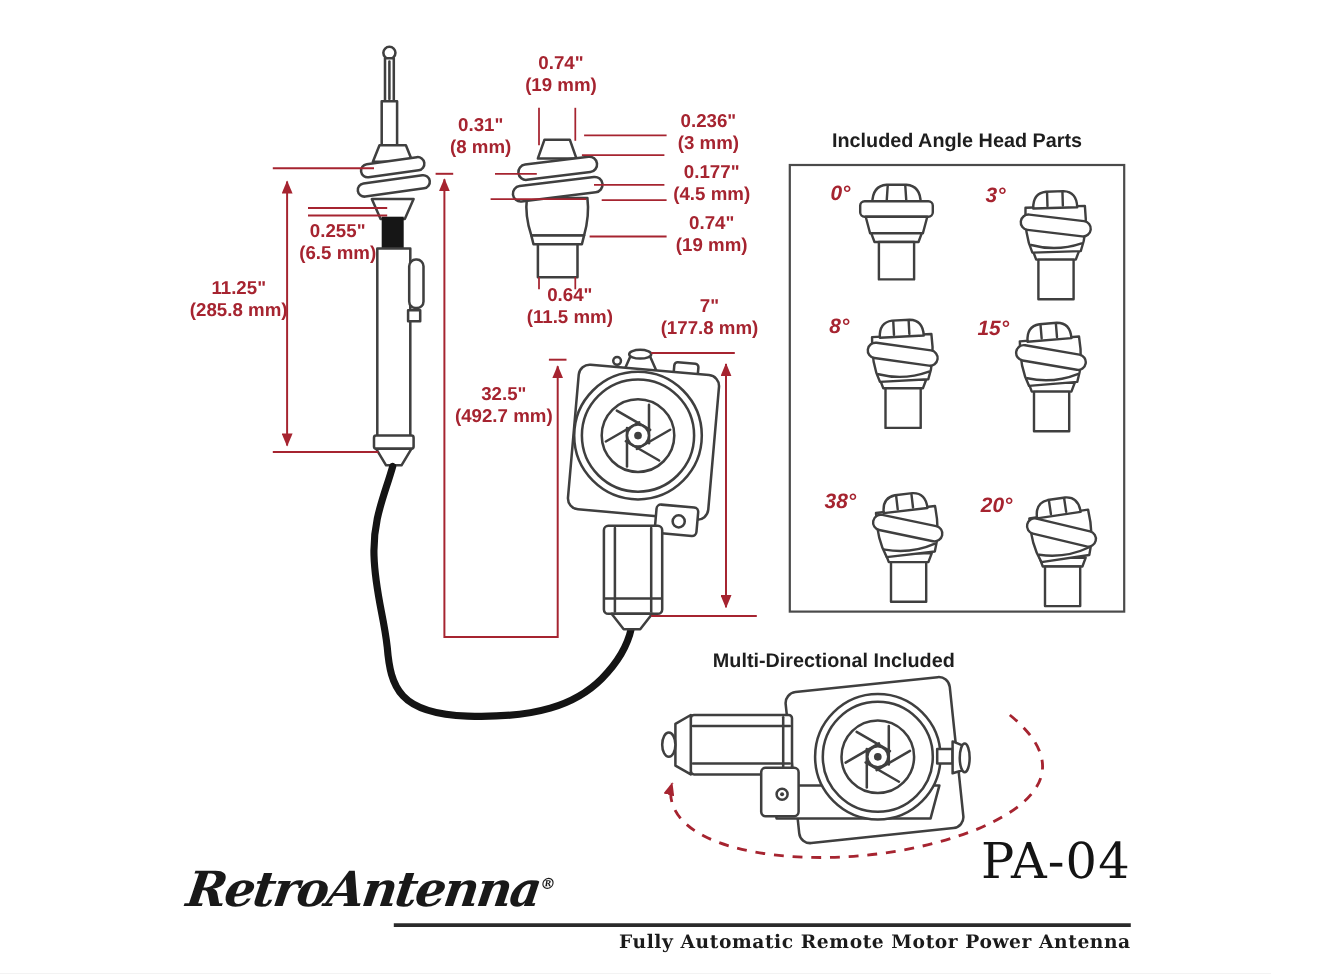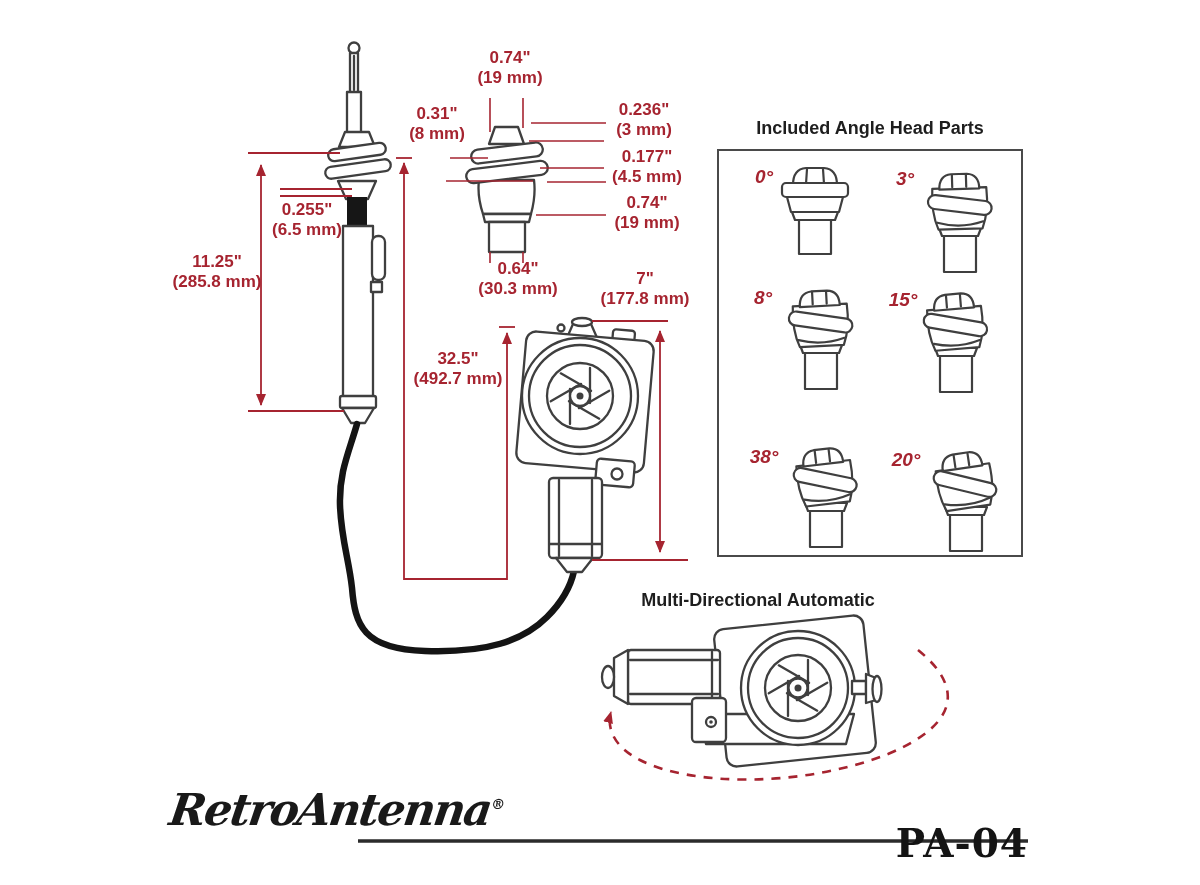--- a/index.html
+++ b/index.html
@@ -18,22 +18,22 @@
   .lbl{position:absolute;transform:translateX(-50%);text-align:center;color:#a62430;
        font-size:17px;line-height:20px;font-weight:bold;white-space:nowrap;}
   .deg{position:absolute;transform:translateX(-50%);color:#a62430;font-size:19px;
        font-weight:bold;font-style:italic;white-space:nowrap;}
   .sec-title{position:absolute;transform:translateX(-50%);color:#1e1e1e;font-size:18px;
        font-weight:bold;white-space:nowrap;text-align:right;}
   .brand{position:absolute;left:170px;top:784px;color:#191919;font-family:"DejaVu Serif",serif;
        font-style:italic;font-weight:bold;font-size:44px;letter-spacing:-2px;transform:skewX(-8deg);
        white-space:nowrap;}
   .brand sup{font-size:14px;letter-spacing:0;}
-  .model{position:absolute;right:172px;top:820px;color:#141414;font-family:"DejaVu Serif",serif;
-       font-weight:bold;font-size:39px;letter-spacing:1px;white-space:nowrap;}
+  .model{position:absolute;right:172px;top:756px;color:#141414;font-family:"DejaVu Serif",serif;
+       font-weight:normal;font-size:45px;letter-spacing:1px;white-space:nowrap;}
   .tagline{position:absolute;right:172px;top:847px;color:#1b1b1b;font-family:"DejaVu Serif",serif;
        font-weight:bold;font-size:17px;letter-spacing:0.5px;white-space:nowrap;}
 </style>
 </head>
 <body>
 
 <div class="stage">
 
   <svg width="1200" height="885" viewBox="0 0 1200 885">
     <defs>
@@ -255,44 +255,45 @@
   <div class="lbl" style="left:647px;top:147px">
     <div>0.177"</div>
       <div>(4.5 mm)</div>
     </div>
   <div class="lbl" style="left:647px;top:193px">
     <div>0.74"</div>
       <div>(19 mm)</div>
     </div>
   <div class="lbl" style="left:518px;top:259px">
     <div>0.64"</div>
-      <div>(30.3 mm)</div>
+      <div>(11.5 mm)</div>
     </div>
   <div class="lbl" style="left:307px;top:200px">
     <div>0.255"</div>
       <div>(6.5 mm)</div>
     </div>
   <div class="lbl" style="left:217px;top:252px">
     <div>11.25"</div>
       <div>(285.8 mm)</div>
     </div>
   <div class="lbl" style="left:458px;top:349px">
     <div>32.5"</div>
       <div>(492.7 mm)</div>
     </div>
   <div class="lbl" style="left:645px;top:269px">
     <div>7"</div>
       <div>(177.8 mm)</div>
     </div>
 
   <div class="sec-title" style="left:870px;top:118px">Included Angle Head Parts</div>
-  <div class="sec-title" style="left:758px;top:590px">Multi-Directional Automatic</div>
+  <div class="sec-title" style="left:758px;top:590px">Multi-Directional Included</div>
 
   <div class="deg" style="left:764px;top:166px">0°</div>
   <div class="deg" style="left:905px;top:168px">3°</div>
   <div class="deg" style="left:763px;top:287px">8°</div>
   <div class="deg" style="left:903px;top:289px">15°</div>
   <div class="deg" style="left:764px;top:446px">38°</div>
   <div class="deg" style="left:906px;top:449px">20°</div>
 
   <div class="brand"><span>RetroAntenna</span><sup>®</sup></div>
   <div class="model">PA-04</div>
+  <div class="tagline">Fully Automatic Remote Motor Power Antenna</div>
 </div>
 
 </body></html>

